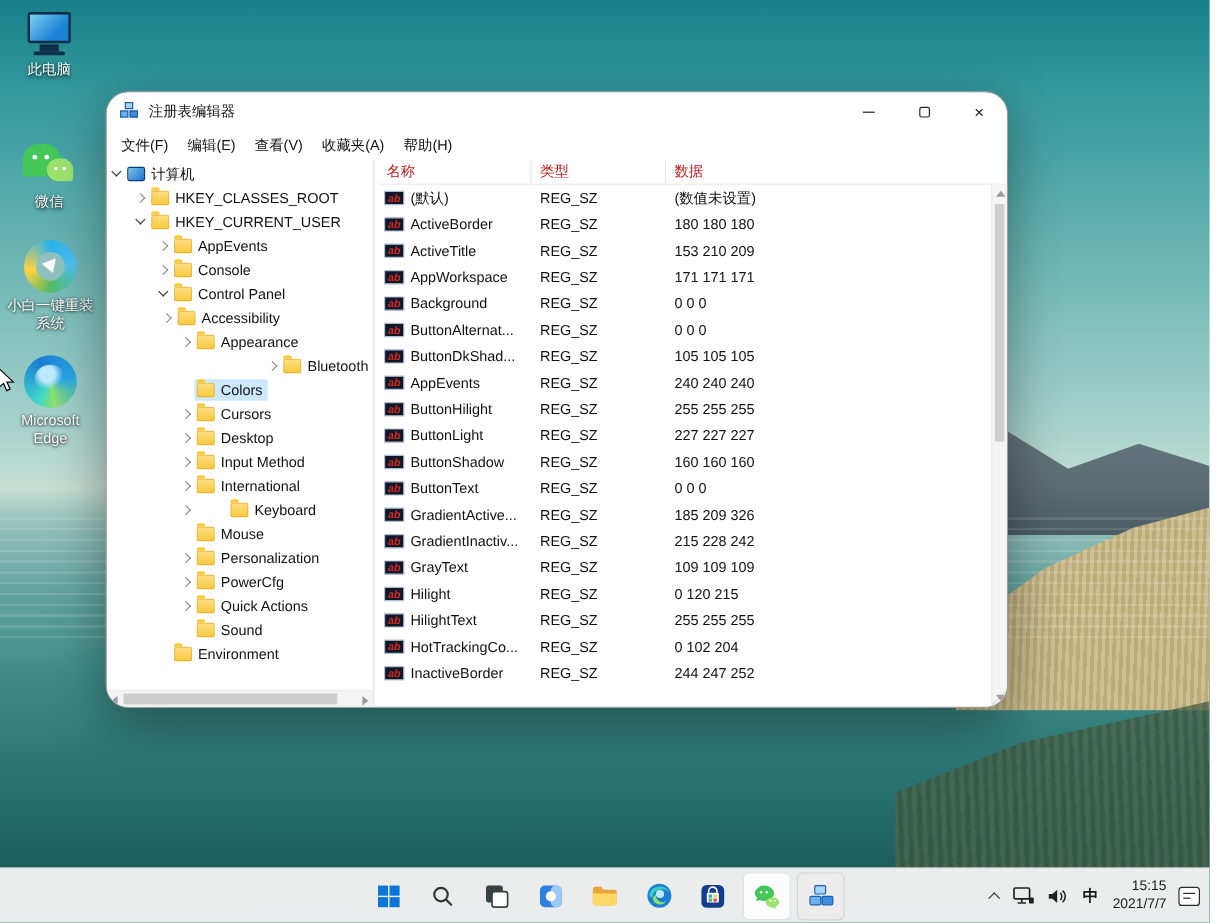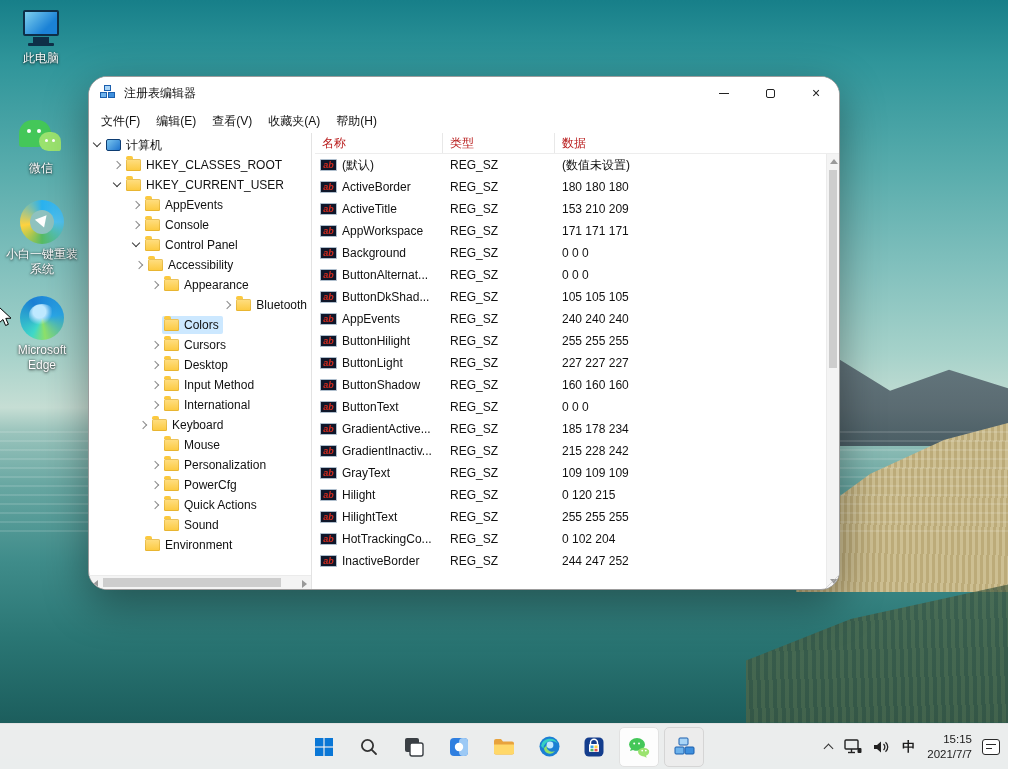--- a/index.html
+++ b/index.html
@@ -301,21 +301,21 @@
                 <span class="tree-label">Input Method</span>
               </span>
             </div>
             <div class="tree-row" style="padding-left: 60px;">
               <span class="expander collapsed"></span>
               <span class="node-body">
                 <span class="node-icon folder"></span>
                 <span class="tree-label">International</span>
               </span>
             </div>
-            <div class="tree-row" style="padding-left: 48px;">
+            <div class="tree-row" style="padding-left: 60px; gap: 28px;">
               <span class="expander collapsed"></span>
               <span class="node-body">
                 <span class="node-icon folder"></span>
                 <span class="tree-label">Keyboard</span>
               </span>
             </div>
             <div class="tree-row" style="padding-left: 60px;">
               <span class="expander leaf"></span>
               <span class="node-body">
                 <span class="node-icon folder"></span>
@@ -467,21 +467,21 @@
               </div>
               <div class="cell c1">REG_SZ</div>
               <div class="cell c2">0 0 0</div>
             </div>
             <div class="list-row">
               <div class="cell c0">
                 <span class="ab-icon">ab</span>
                 <span>GradientActive...</span>
               </div>
               <div class="cell c1">REG_SZ</div>
-              <div class="cell c2">185 178 234</div>
+              <div class="cell c2">185 209 326</div>
             </div>
             <div class="list-row">
               <div class="cell c0">
                 <span class="ab-icon">ab</span>
                 <span>GradientInactiv...</span>
               </div>
               <div class="cell c1">REG_SZ</div>
               <div class="cell c2">215 228 242</div>
             </div>
             <div class="list-row">

